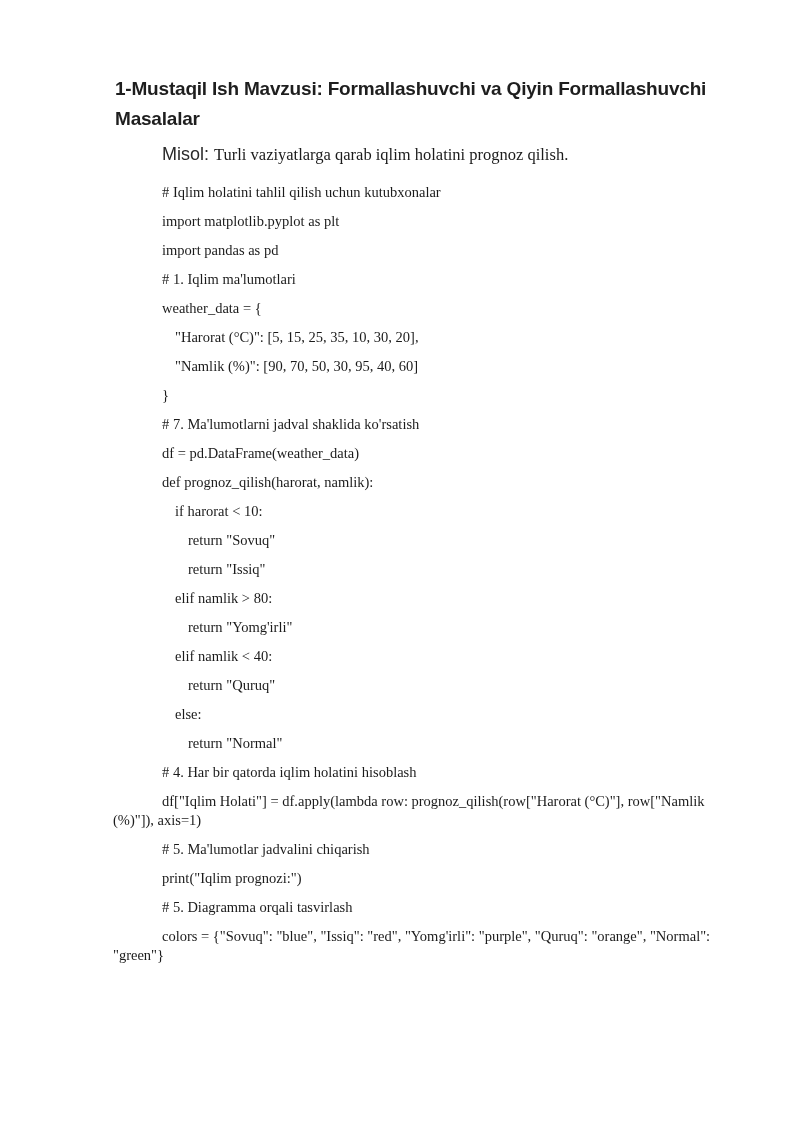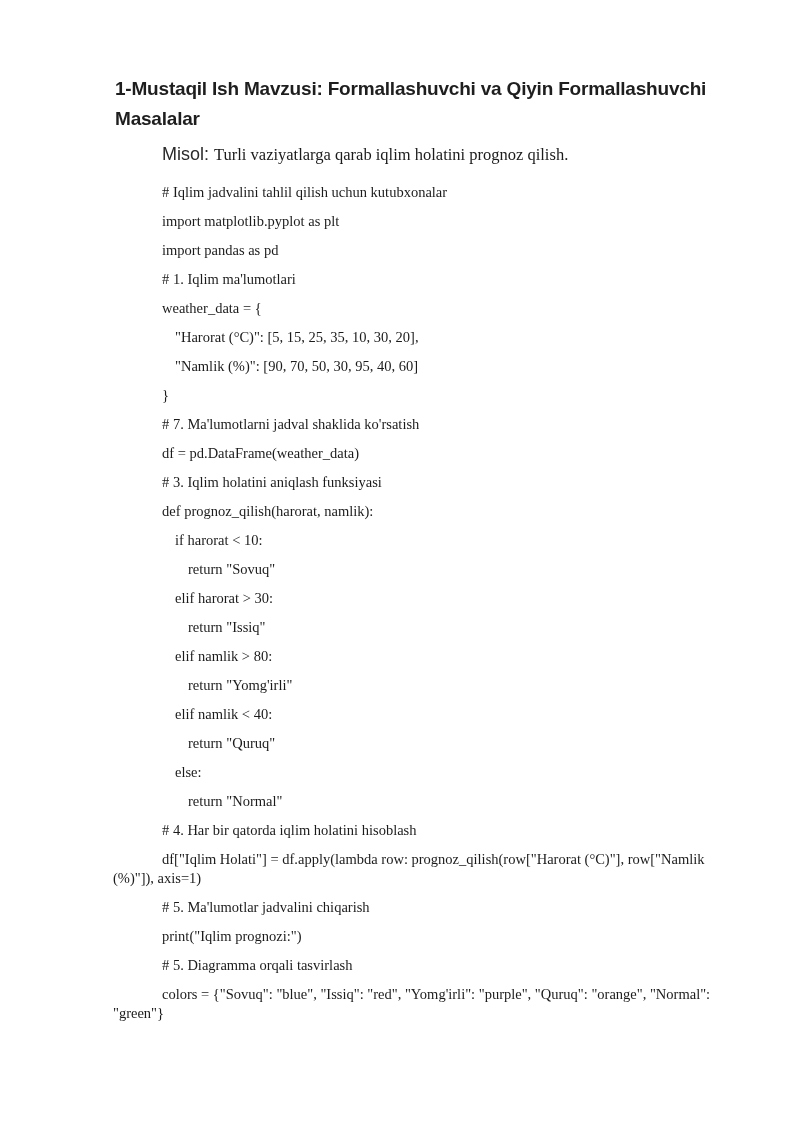--- a/index.html
+++ b/index.html
@@ -76,35 +76,33 @@
   <h1 class="doc-title">
     <span class="tline">1-Mustaqil Ish Mavzusi: Formallashuvchi va Qiyin Formallashuvchi</span>
     <span class="tline">Masalalar</span>
   </h1>
 
   <div class="subtitle">
     <span class="misol">Misol:</span><span class="stext">Turli vaziyatlarga qarab iqlim holatini prognoz qilish.</span>
   </div>
 
   <div class="code-block">
-    <p class="i0"># Iqlim jadvalini tahlil qilish uchun kutubxonalar</p>
+    <p class="i0"># Iqlim holatini tahlil qilish uchun kutubxonalar</p>
     <p class="i0">import matplotlib.pyplot as plt</p>
     <p class="i0">import pandas as pd</p>
     <p class="i0"># 1. Iqlim ma'lumotlari</p>
     <p class="i0">weather_data = {</p>
     <p class="i1">"Harorat (°C)": [5, 15, 25, 35, 10, 30, 20],</p>
     <p class="i1">"Namlik (%)": [90, 70, 50, 30, 95, 40, 60]</p>
     <p class="i0">}</p>
     <p class="i0"># 7. Ma'lumotlarni jadval shaklida ko'rsatish</p>
     <p class="i0">df = pd.DataFrame(weather_data)</p>
-    <p class="i0"># 3. Iqlim holatini aniqlash funksiyasi</p>
     <p class="i0">def prognoz_qilish(harorat, namlik):</p>
     <p class="i1">if harorat &lt; 10:</p>
     <p class="i2">return "Sovuq"</p>
-    <p class="i1">elif harorat &gt; 30:</p>
     <p class="i2">return "Issiq"</p>
     <p class="i1">elif namlik &gt; 80:</p>
     <p class="i2">return "Yomg'irli"</p>
     <p class="i1">elif namlik &lt; 40:</p>
     <p class="i2">return "Quruq"</p>
     <p class="i1">else:</p>
     <p class="i2">return "Normal"</p>
     <p class="i0"># 4. Har bir qatorda iqlim holatini hisoblash</p>
     <p class="i0 wf">df["Iqlim Holati"] = df.apply(lambda row: prognoz_qilish(row["Harorat (°C)"], row["Namlik</p>
     <p class="cont">(%)"]), axis=1)</p>

